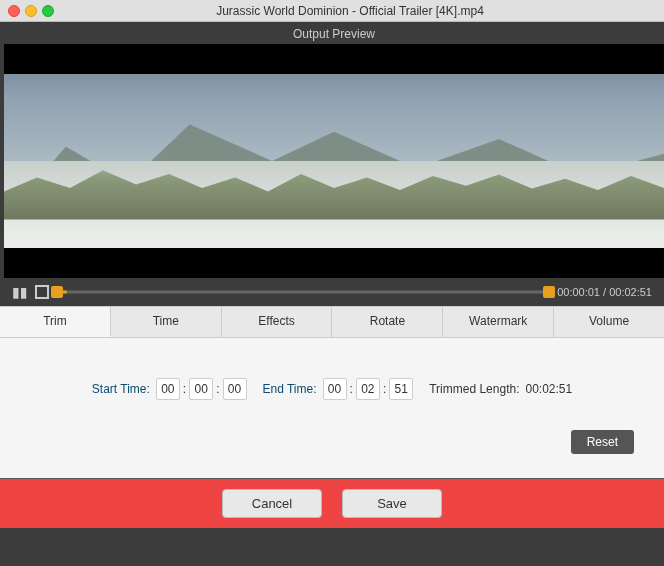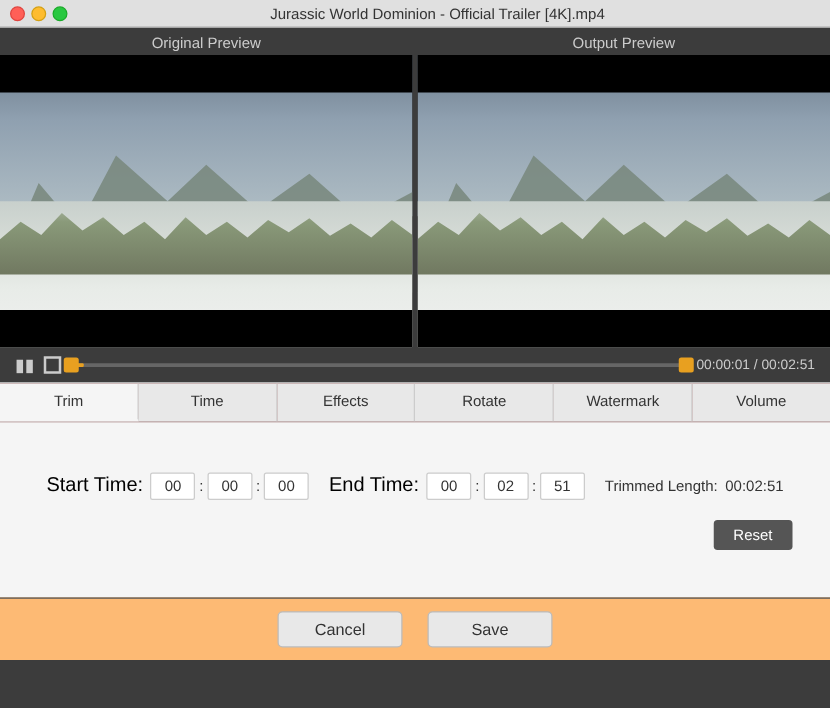--- a/index.html
+++ b/index.html
@@ -236,31 +236,31 @@
       gap: 16px;
       margin-top: 20px;
       justify-content: center;
     }
     .time-group {
       display: flex;
       align-items: center;
       gap: 6px;
     }
     .time-label {
-      font-size: 16px;
-      color: #000000;
+      font-size: 12px;
+      color: #0c4a6e;
       white-space: nowrap;
     }
     .time-inputs {
       display: flex;
       align-items: center;
       gap: 2px;
     }
     .time-input {
-      width: 36px;
+      width: 24px;
       height: 22px;
       border: 1px solid #ccc;
       background: #fff;
       text-align: center;
       font-size: 12px;
       color: #333;
       border-radius: 2px;
     }
     .time-sep {
       font-size: 12px;
@@ -279,36 +279,36 @@
     }
     .trimmed-value {
       font-size: 12px;
       color: #333;
     }
 
     
     .reset-row {
       display: flex;
       justify-content: flex-end;
-      margin-top: 16px;
+      margin-top: 30px;
       padding-right: 10px;
     }
     .reset-btn {
       background: #555;
       color: #fff;
       border: none;
       padding: 5px 16px;
       font-size: 12px;
       border-radius: 3px;
       cursor: pointer;
     }
 
     
     .bottom-buttons {
-      background: #fdba74;
+      background: #ef4444;
       display: flex;
       justify-content: center;
       gap: 20px;
       padding: 10px 0;
       border-top: 1px solid #555;
     }
     .action-btn {
       width: 100px;
       padding: 6px 0;
       font-size: 13px;
@@ -343,36 +343,20 @@
   <div class="traffic-lights">
     <div class="traffic-light tl-close"></div>
     <div class="traffic-light tl-min"></div>
     <div class="traffic-light tl-max"></div>
   </div>
   <span class="titlebar-title">Jurassic World Dominion - Official Trailer [4K].mp4</span>
 </div>
 
 <div class="preview-section">
 
-  <div class="preview-pane">
-    <div class="preview-label">Original Preview</div>
-    <div class="preview-video">
-      <div class="video-bar-top"></div>
-      <div class="landscape">
-        <div class="sky"></div>
-        <svg class="mountain-svg" viewBox="0 0 320 160" preserveAspectRatio="none">
-          <polygon points="0,120 30,70 60,95 90,55 130,80 160,60 200,85 240,65 280,90 320,75 320,130 0,130" fill="#7a8a80" opacity="0.9"></polygon>
-          <polygon points="0,130 20,100 50,115 80,90 110,105 150,85 190,100 220,88 260,105 300,92 320,100 320,160 0,160" fill="#909888"></polygon>
-        </svg>
-        <div class="ground"></div>
-        <div class="midground"></div>
-      </div>
-      <div class="video-bar-bottom"></div>
-    </div>
-  </div>
 
   <div class="preview-divider"></div>
 
   <div class="preview-pane">
     <div class="preview-label">Output  Preview</div>
     <div class="preview-video">
       <div class="video-bar-top"></div>
       <div class="landscape">
         <div class="sky"></div>
         <svg class="mountain-svg" viewBox="0 0 320 160" preserveAspectRatio="none">

